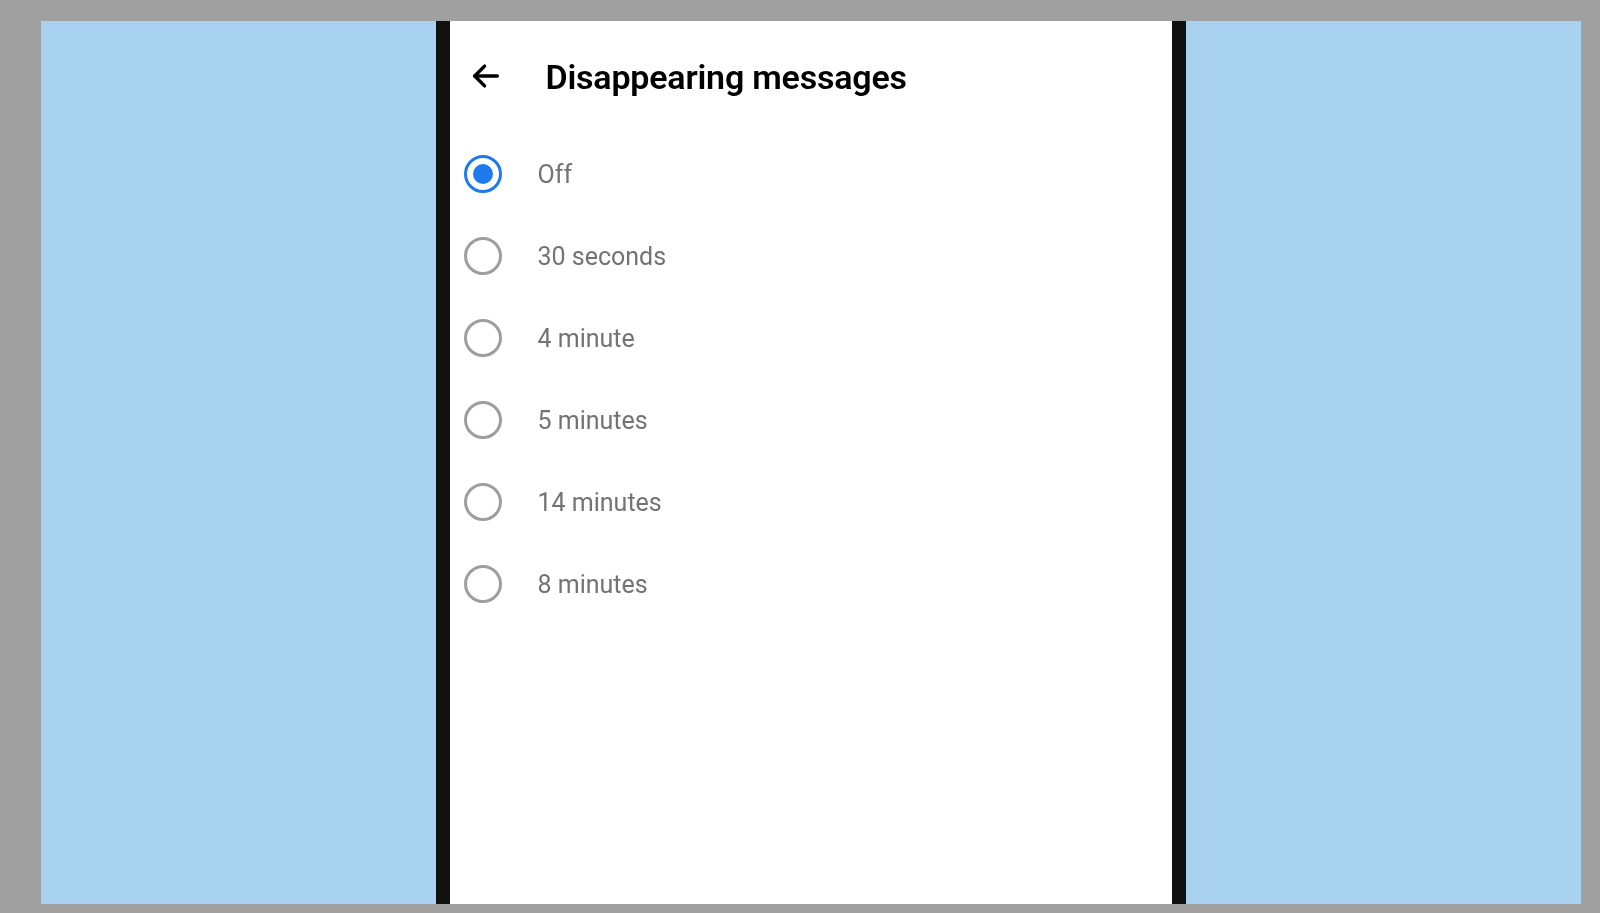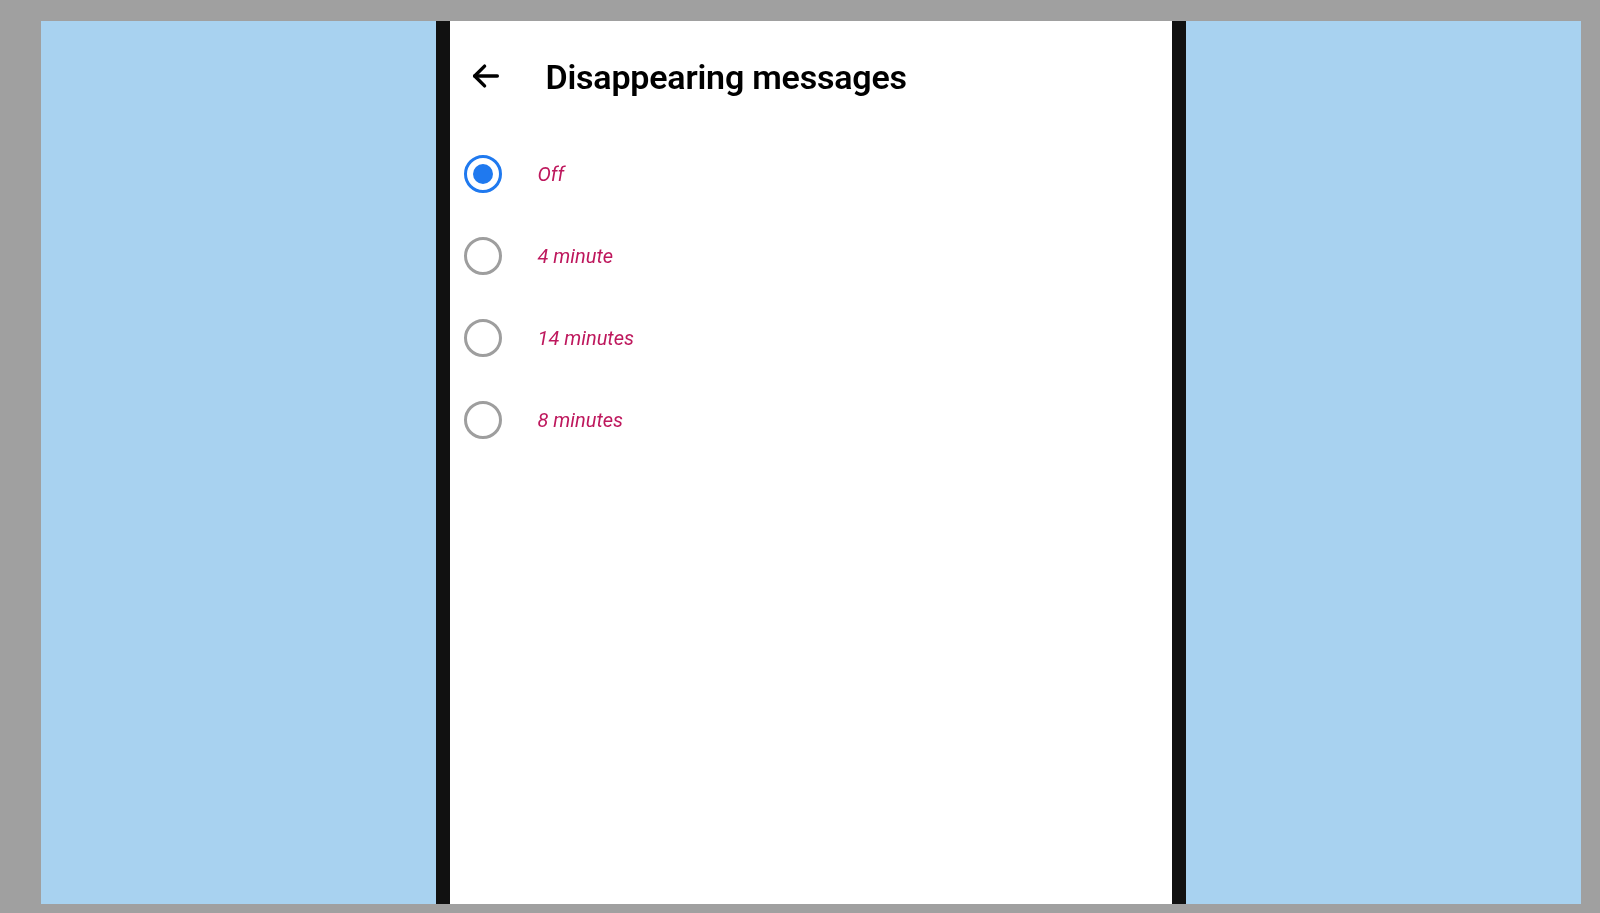--- a/index.html
+++ b/index.html
@@ -80,24 +80,23 @@
     border-color: #1f79ef;
     border-width: 3px;
   }
   .radio .dot {
     width: 20px; height: 20px; border-radius: 50%;
     background: #1f79ef;
     display: none;
   }
   .radio.selected .dot { display: block; }
   .option-label {
-    font-size: 20px;
-    color: #be185d;
+    font-size: 25px;
+    color: #737373;
     font-weight: 400;
-    font-style: italic;
   }
 </style>
 </head>
 <body>
 
 <div class="stage">
   <div class="blue-panel">
     <div class="device-frame">
       <div class="screen">
 
@@ -116,21 +115,29 @@
         <div class="options" id="options-container">
 
         <div class="option-row">
               <span class="radio selected">
                 <span class="dot"></span>
               </span>
               <span class="option-label">Off</span>
             </div>
             <div class="option-row">
               <span class="radio"></span>
+              <span class="option-label">30 seconds</span>
+            </div>
+            <div class="option-row">
+              <span class="radio"></span>
               <span class="option-label">4 minute</span>
+            </div>
+            <div class="option-row">
+              <span class="radio"></span>
+              <span class="option-label">5 minutes</span>
             </div>
             <div class="option-row">
               <span class="radio"></span>
               <span class="option-label">14 minutes</span>
             </div>
             <div class="option-row">
               <span class="radio"></span>
               <span class="option-label">8 minutes</span>
             </div>
           </div>

